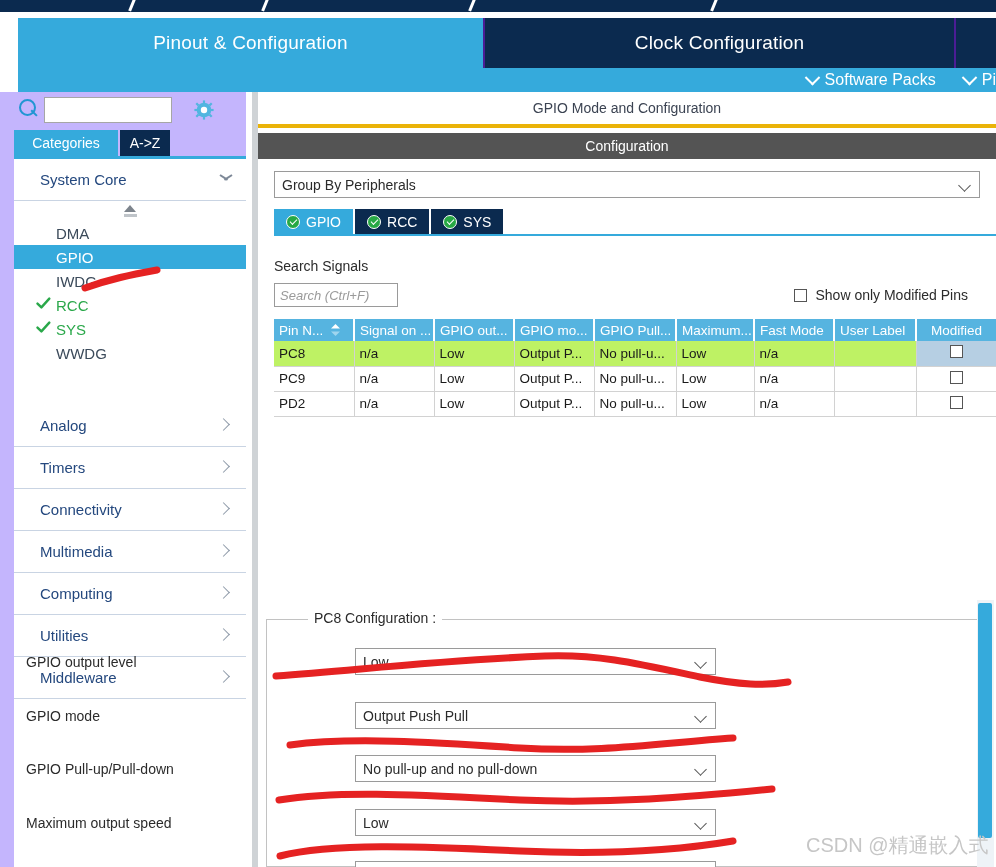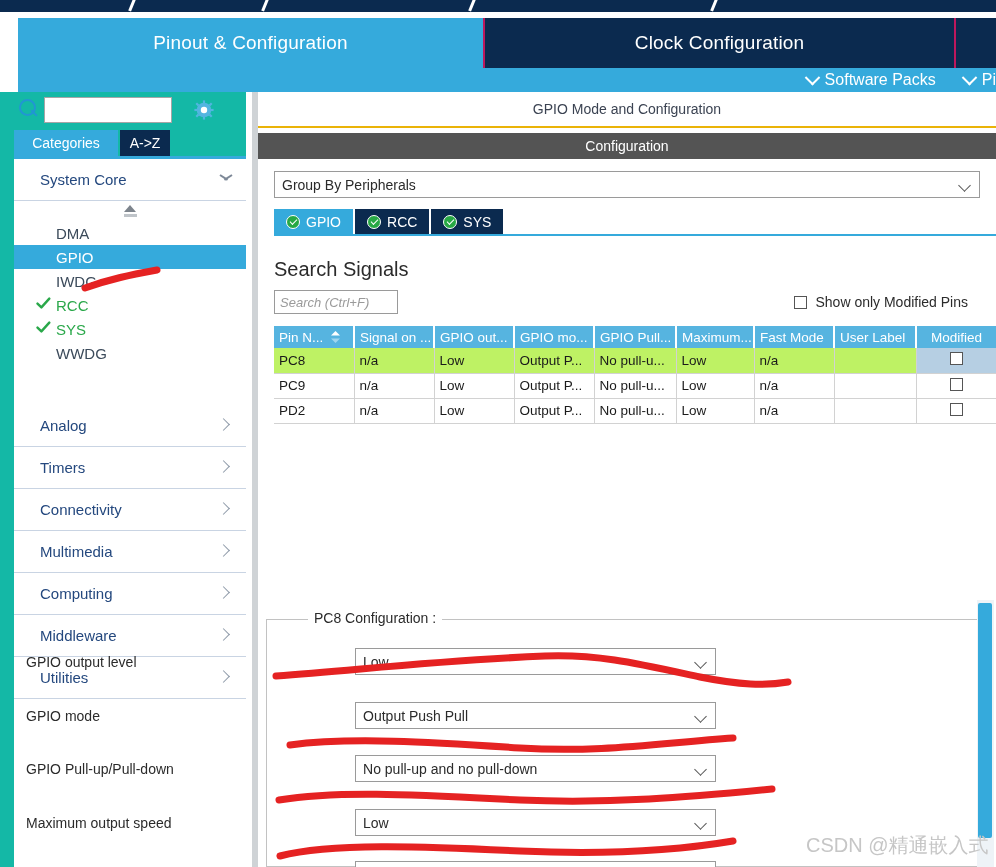--- a/index.html
+++ b/index.html
@@ -25,21 +25,21 @@
   }
 
   
   .tabbar {
     position: absolute; left: 18px; top: 18px; width: 978px; height: 50px;
     display: flex; align-items: stretch;
   }
   .mtab {
     display: flex; align-items: center; justify-content: center;
     color: #ffffff; font-size: 19px; letter-spacing: .2px;
-    border-right: 2px solid #be185d;
+    border-right: 2px solid #4c1d95;
     overflow: hidden; white-space: nowrap;
   }
   .mtab.active { background: #35aadc; }
   .mtab.idle   { background: #0b2a4f; }
   .mtab-0 { width: 468px; }
   .mtab-1 { width: 472px; }
   .mtab-2 { width: 40px; border-right: none; }
 
   
   .subbar {
@@ -51,21 +51,21 @@
   .subitem.last { margin-right: 0px; }
   .chev-d {
     display: inline-block; width: 11px; height: 11px;
     border-right: 2px solid #fff; border-bottom: 2px solid #fff;
     transform: rotate(45deg) translate(-2px,-2px);
   }
 
   
   .leftpanel {
     position: absolute; left: 0; top: 92px; width: 252px; height: 775px;
-    background: #14b8a6;
+    background: #c4b5fd;
   }
   .searchrow {
     position: absolute; left: 0; top: 0; width: 252px; height: 36px;
     display: flex; align-items: center;
   }
   .magnifier {
     width: 26px; height: 26px; margin-left: 16px; position: relative; flex: none;
   }
   .magnifier::before {
     content: ""; position: absolute; left: 3px; top: 2px;
@@ -155,21 +155,21 @@
     background: #ffffff;
   }
 
   
   .mainpanel {
     position: absolute; left: 258px; top: 92px; width: 738px; height: 775px;
     background: #ffffff;
   }
   .modeTitle {
     height: 36px; display: flex; align-items: center; justify-content: center;
-    font-size: 14px; color: #3b4352; border-bottom: 2px solid #eab308;
+    font-size: 14px; color: #3b4352; border-bottom: 4px solid #eab308;
   }
   .cfgBar {
     height: 26px; background: #545454; color: #fff;
     display: flex; align-items: center; justify-content: center; font-size: 14px;
     margin-top: 5px;
   }
   .groupCombo {
     margin: 12px 16px 0 16px; height: 27px; border: 1px solid #9a9a9a; background: #fff;
     position: relative; display: flex; align-items: center; padding-left: 7px;
     font-size: 14px; color: #2b2b2b;
@@ -190,21 +190,21 @@
     width: 14px; height: 14px; border-radius: 50%; background: #27a844;
     position: relative; flex: none; border: 1.5px solid #fff;
   }
   .okdot::after {
     content: ""; position: absolute; left: 3px; top: 3.5px;
     width: 6px; height: 3px; border-left: 1.8px solid #fff; border-bottom: 1.8px solid #fff;
     transform: rotate(-45deg);
   }
 
   .searchSignals {
-    margin: 22px 0 0 16px; font-size: 20px; color: #2b2b2b;
+    margin: 22px 0 0 16px; font-size: 14px; color: #2b2b2b;
   }
   .sigRow {
     margin: 9px 28px 0 16px; display: flex; align-items: center; justify-content: space-between;
   }
   .sigInput {
     width: 124px; height: 24px; border: 1px solid #9a9a9a; background: #fff;
     font-size: 13px; font-style: italic; color: #9a9a9a; padding-left: 5px;
     display: flex; align-items: center;
   }
   .modifiedWrap { display: flex; align-items: center; gap: 8px; font-size: 14px; color: #2b2b2b; }
@@ -396,25 +396,25 @@
       </div>
       <div class="groupHdr">
         <span>Multimedia</span>
         <span class="arrow-right"></span>
       </div>
       <div class="groupHdr">
         <span>Computing</span>
         <span class="arrow-right"></span>
       </div>
       <div class="groupHdr">
+        <span>Utilities</span>
+        <span class="arrow-right"></span>
+      </div>
+      <div class="groupHdr">
         <span>Middleware</span>
-        <span class="arrow-right"></span>
-      </div>
-      <div class="groupHdr">
-        <span>Utilities</span>
         <span class="arrow-right"></span>
       </div>
     </div>
   </div>
 
   <div class="vdiv-white"></div>
   <div class="vdivider"></div>
 
   <div class="mainpanel">
 

